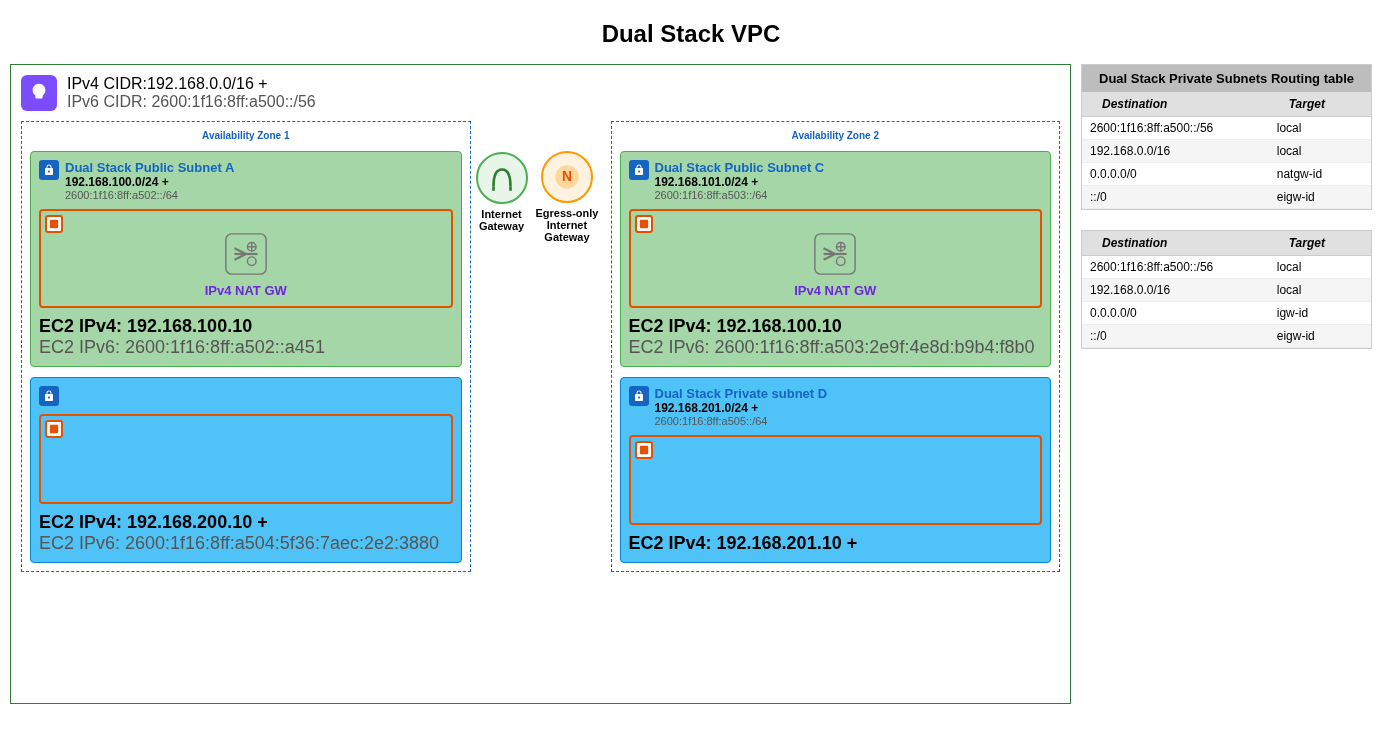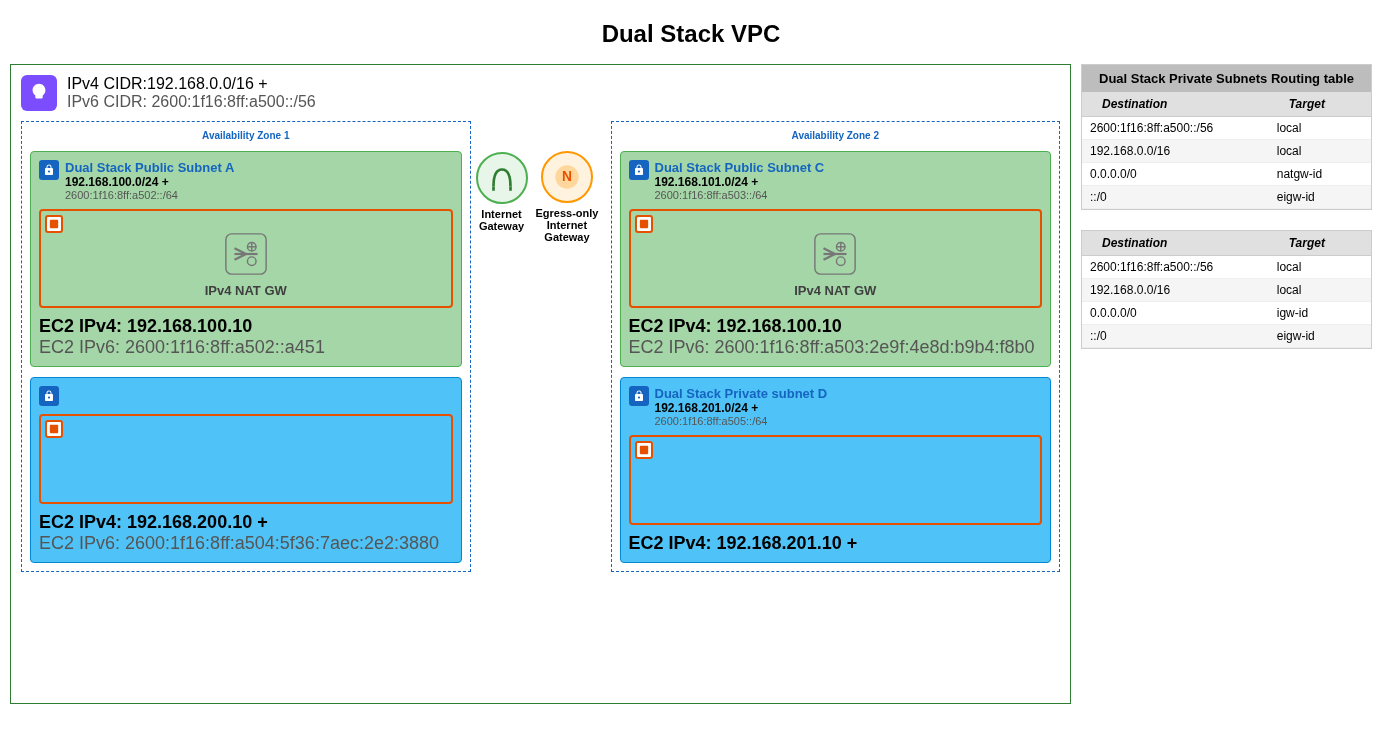--- a/index.html
+++ b/index.html
@@ -208,21 +208,21 @@
       height: 50px;
       display: flex;
       align-items: center;
       justify-content: center;
       margin: 10px 0 4px 0;
     }
 
     .nat-gw-label {
       font-size: 13px;
       font-weight: bold;
-      color: #404040;
+      color: #6d28d9;
     }
 
     
     .ec2-info {
       margin-top: 6px;
       font-size: 18px;
     }
 
     .ec2-ipv4 {
       color: #000;

